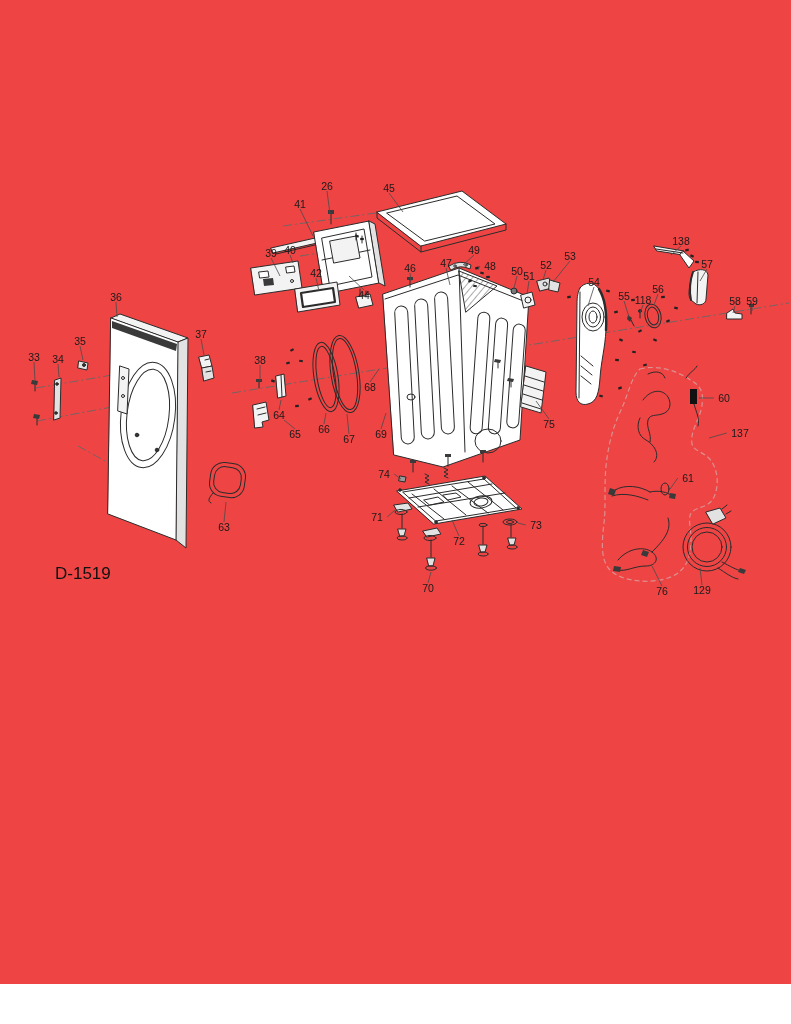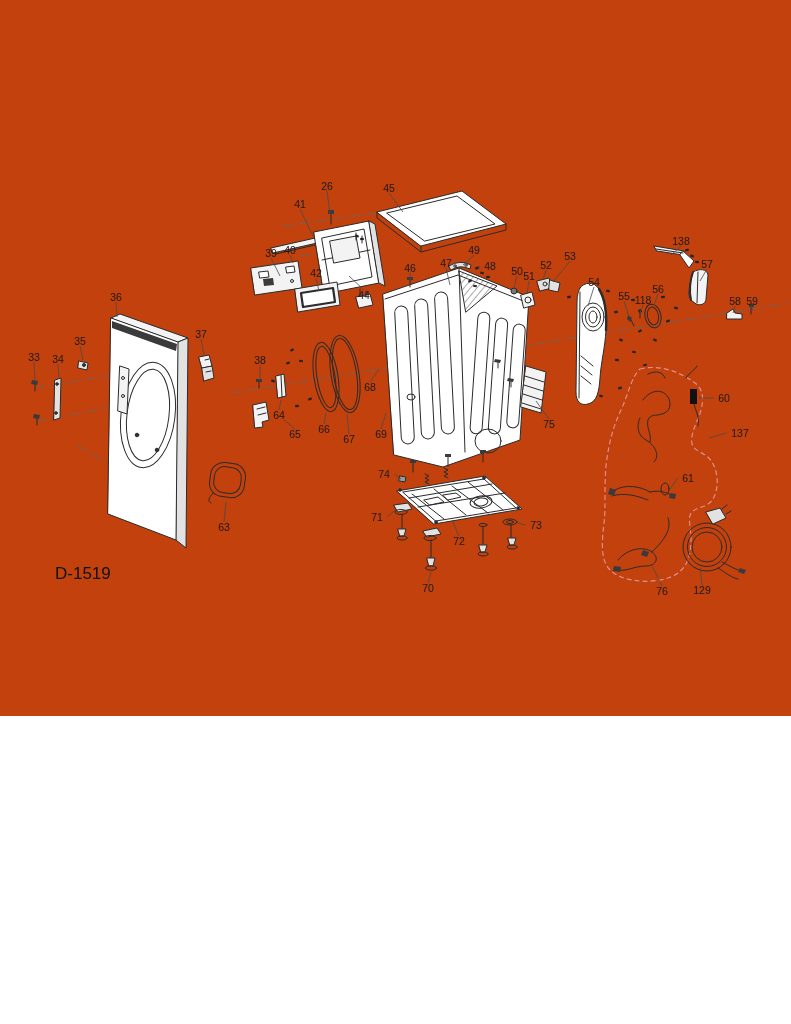--- a/index.html
+++ b/index.html
@@ -1,16 +1,16 @@
 <!DOCTYPE html>
 <html><head>
 <meta charset="utf-8">
 <style>
   html,body{margin:0;padding:0;background:#ffffff;}
-  #page{position:relative;width:791px;height:716px;background:#c2410c;overflow:hidden;
+  #page{position:relative;width:791px;height:984px;background:#ef4444;overflow:hidden;
         font-family:"Liberation Sans",sans-serif;}
   svg{position:absolute;left:0;top:0;}
   svg text{font-family:"Liberation Sans",sans-serif;}
   .part-label{font-size:10.5px;fill:#1a1a1a;}
   .diagram-code{font-size:17px;fill:#111;}
   .ln{stroke:#2b2b2b;stroke-width:1;fill:none;stroke-linejoin:round;stroke-linecap:round;}
   .fw{fill:#ffffff;}
   .fl{fill:#f3f3f3;}
   .fm{fill:#e2e2e2;}
   .fd{fill:#3a3a3a;stroke:none;}

